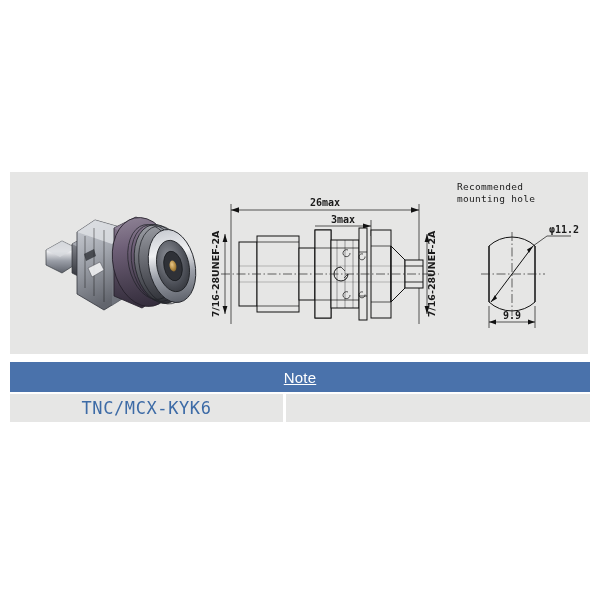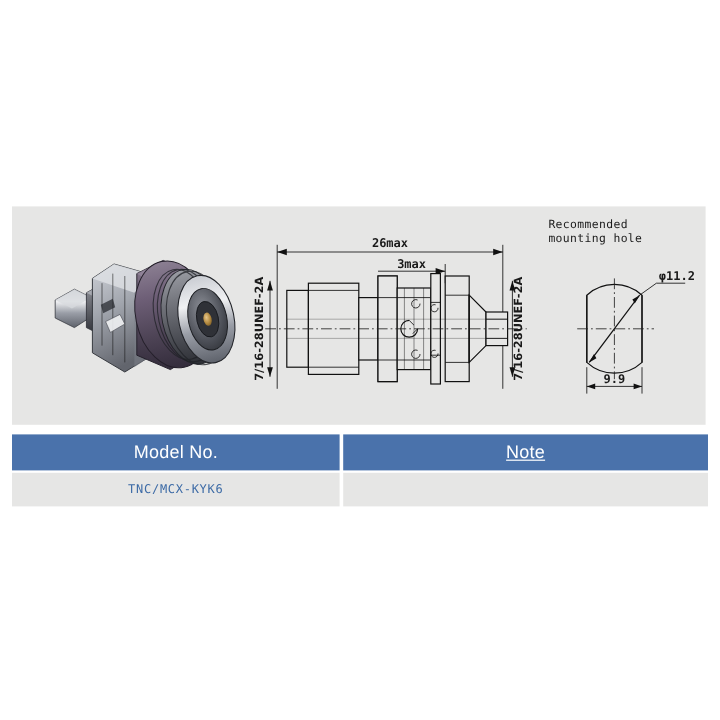--- a/index.html
+++ b/index.html
@@ -103,21 +103,21 @@
     height: 28px;
     gap: 3px;
     margin-top: 2px;
   }
   .td {
     background: #e6e6e5;
     display: flex;
     align-items: center;
     justify-content: center;
     font-family: "DejaVu Sans Mono", monospace;
-    font-size: 10px;
+    font-size: 17px;
     color: #3d6ba6;
     letter-spacing: 0.6px;
   }
   .td-model { width: 273px; }
   .td-note  { flex: 1; }
 </style>
 </head>
 <body>
 
 <div id="page">
@@ -314,21 +314,20 @@
           <path d="M294,148 L301,145.6 L301,150.4 Z" fill="#111"></path>
           <path d="M340,148 L333,145.6 L333,150.4 Z" fill="#111"></path>
           <text class="dim-text" x="317" y="145" text-anchor="middle">9.9</text>
         </g>
       </svg>
     </div>
   </div>
 
   <div id="spec-table">
     <div class="thead">
-      <div class="th th-model">Model No.</div>
       <div class="th th-note">Note</div>
     </div>
     <div class="trow">
       <div class="td td-model">TNC/MCX-KYK6</div>
       <div class="td td-note"></div>
     </div>
   </div>
 
 </div>
 

